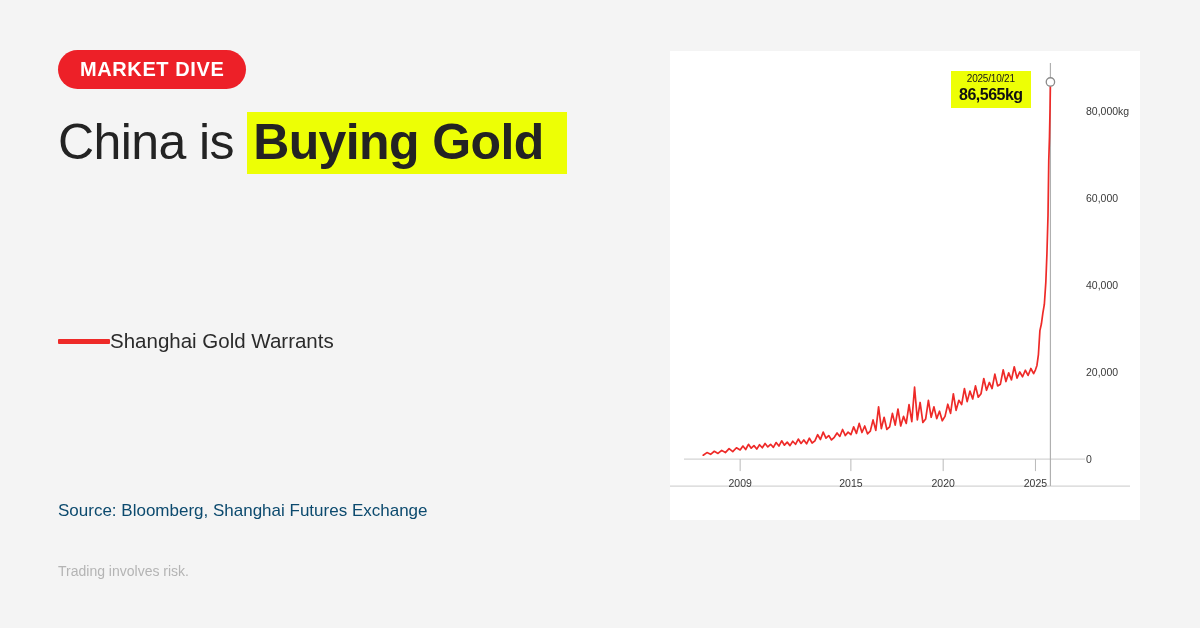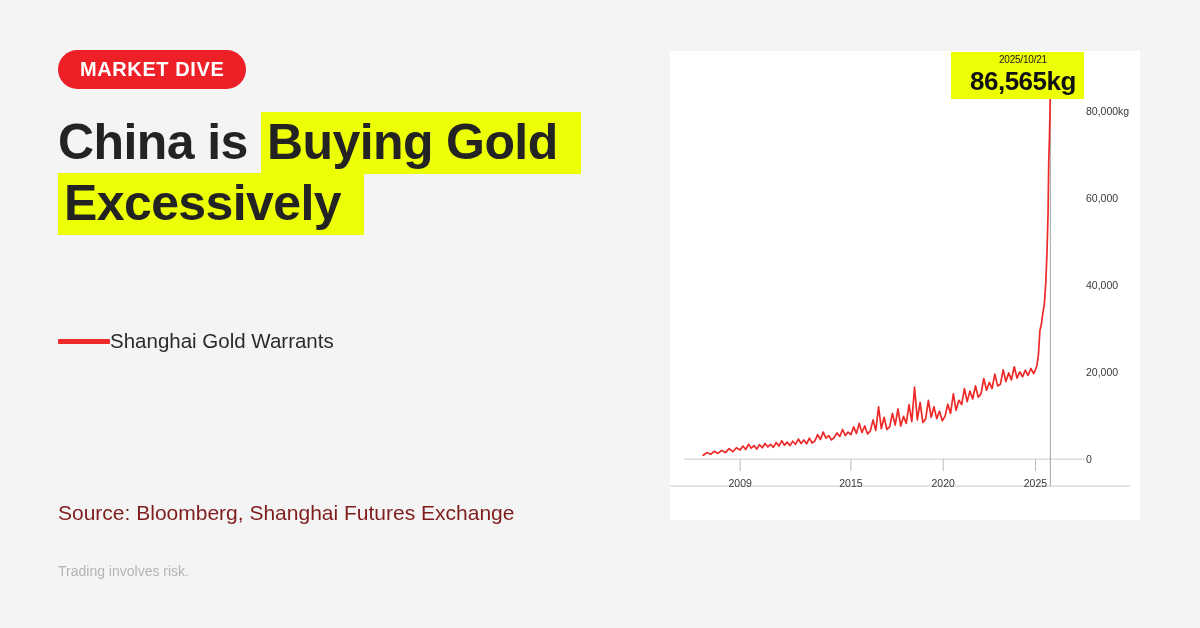--- a/index.html
+++ b/index.html
@@ -34,21 +34,21 @@
 
   #headline {
     position:absolute;
     left:0; top:112px;
     width:560px;
     font-size:50px;
     line-height:1.22;
     color:#232323;
     letter-spacing:-0.6px;
   }
-  #headline .plain { font-weight:700;margin-top:20px; }
+  #headline .plain { font-weight:400;margin-top:20px; }
   #headline .hl {
     font-weight:bold;
     background:#EDFF05;
     padding:2px 23px 4px 6px;
     box-decoration-break:clone;
     -webkit-box-decoration-break:clone;
   }
 
   #subtitle {
     position:absolute;
@@ -73,22 +73,22 @@
     display:block;
   }
   #legend .legend-label {
     font-size:20.5px;
     color:#2b2b2b;
   }
 
   #source {
     position:absolute;
     left:0; top:501px;
-    font-size:21px;
-    color:#7f1d1d;
+    font-size:17px;
+    color:#0c4a6e;
   }
 
   #disclaimer {
     position:absolute;
     left:0; top:563px;
     font-size:14px;
     color:#b4b4b4;
   }
 
   
@@ -101,52 +101,51 @@
   #chart-svg { display:block; width:470px; height:469px; }
 
   .ytick-label, .xtick-label {
     font-family:"Liberation Sans", sans-serif;
     font-size:10.5px;
     fill:#3a3a3a;
   }
 
   #callout {
     position:absolute;
-    left:281px; top:1px;
+    left:281px; top:20px;
     background:#EDFF05;
-    padding:3px 8px 5px 19px;
+    padding:3px 8px 5px 8px;
     text-align:center;
     line-height:1;
   }
   #callout .callout-date {
     font-size:10px;
     color:#1a1a1a;
     display:block;
     margin-bottom:3px;
     letter-spacing:-0.2px;
   }
   #callout .callout-value {
-    font-size:26px;
+    font-size:16px;
     font-weight:bold;
     color:#111111;
     display:block;
     letter-spacing:-0.5px;
     text-align:right;
   }
 </style>
 </head>
 <body>
 
 <div id="left-col">
 
   <div id="badge">MARKET DIVE</div>
 
   <h1 id="headline">
     <span class="plain">China is </span><span class="hl">Buying Gold</span><br>
-    <span class="hl">Excessively</span>
   </h1>
 
 
   <div id="legend">
     <span class="swatch"></span>
     <span class="legend-label">Shanghai Gold Warrants</span>
   </div>
 
   <p id="source">Source: Bloomberg, Shanghai Futures Exchange</p>
 

